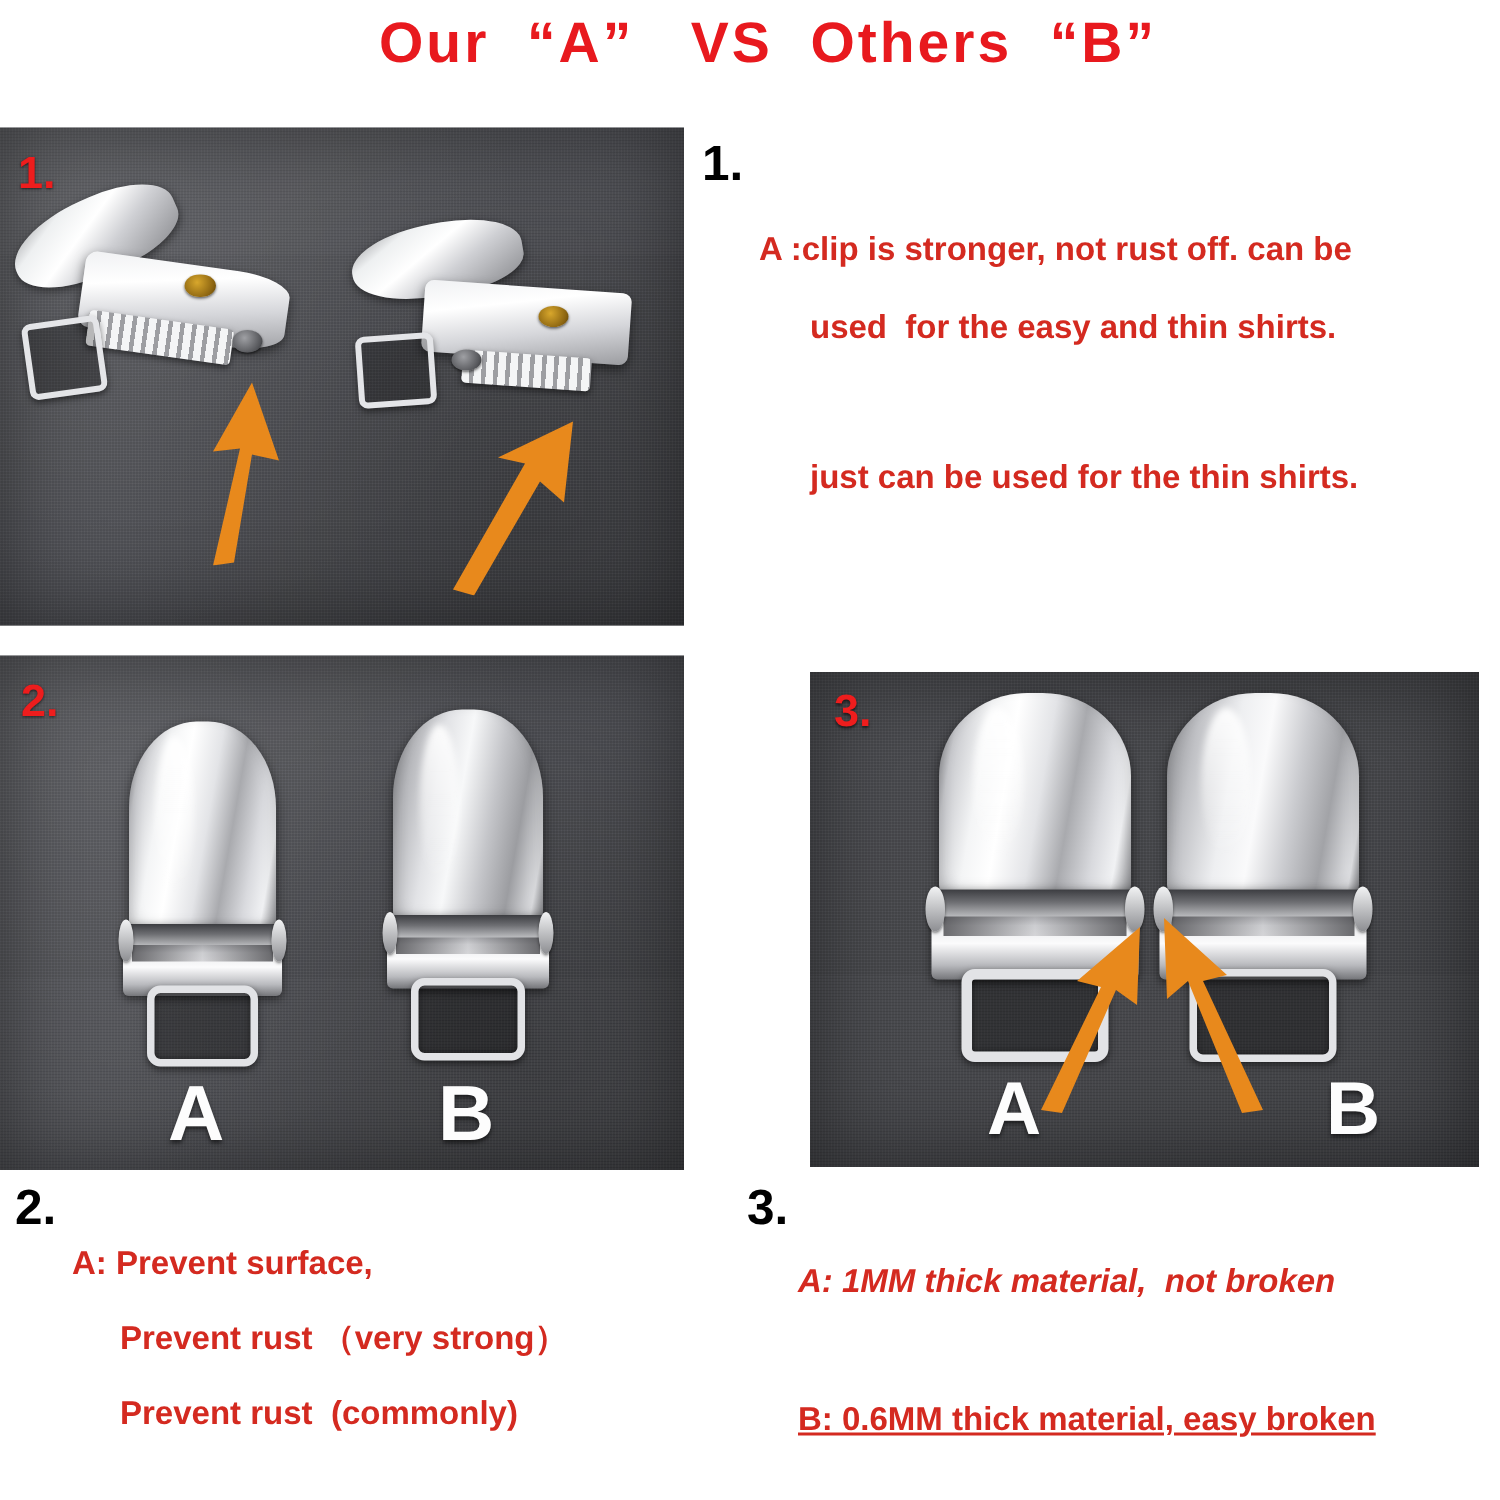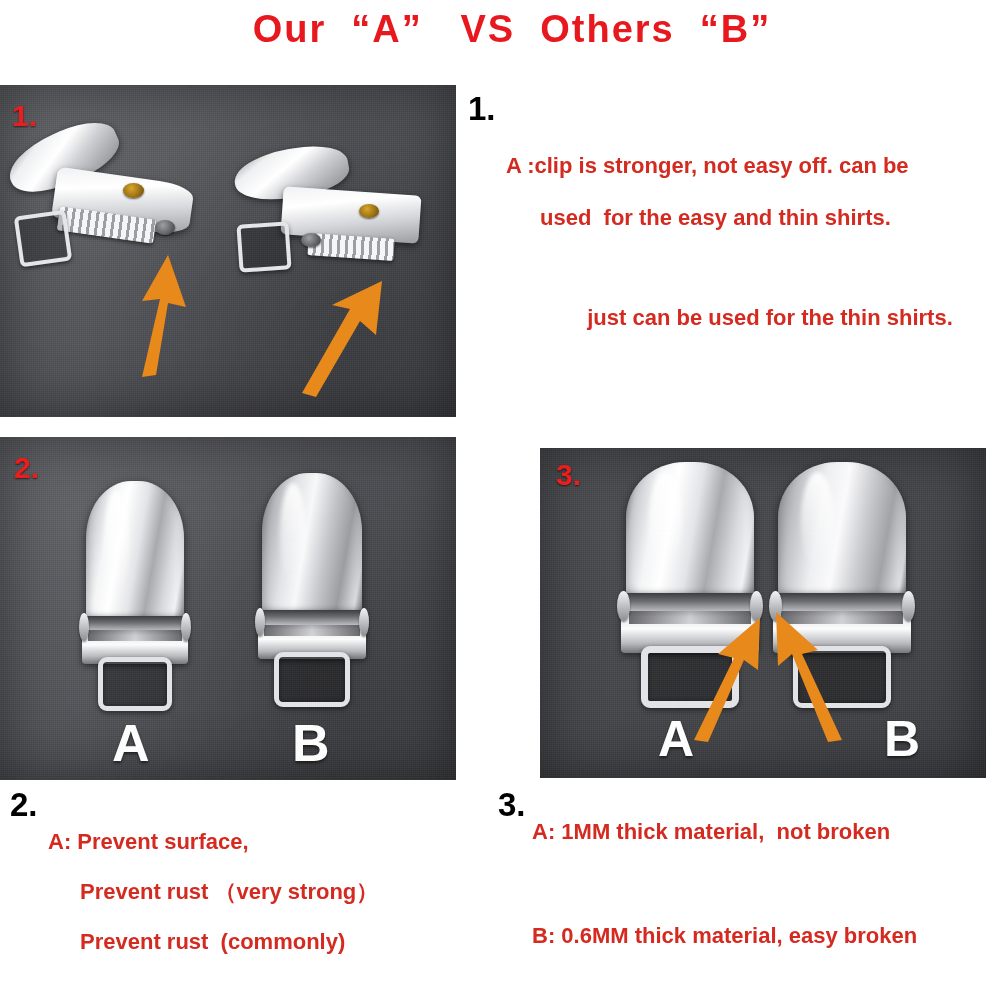--- a/index.html
+++ b/index.html
@@ -281,31 +281,31 @@
   </svg>
 
   <div class="pnum" style="left:16px; top:10px;">3.</div>
   <div class="ablabel" style="left:118px; top:266px; font-size:50px;">A</div>
   <div class="ablabel" style="left:344px; top:266px; font-size:50px;">B</div>
   <div class="vignette"></div>
 </div>
 
 <div class="block" id="block1" style="left:468px; top:92px; width:532px;">
   <div class="bignum">1.</div>
-  <div class="line" style="margin-left:38px; margin-top:30px;">A :clip is stronger, not easy off. can be</div>
+  <div class="line" style="margin-left:38px; margin-top:30px;">A :clip is stronger, not rust off. can be</div>
   <div class="line" style="margin-left:72px; margin-top:30px;">used  for the easy and thin shirts.</div>
   <div class="line" style="margin-left:38px; margin-top:26px; height:22px;"></div>
-  <div class="line" style="margin-left:72px; margin-top:30px;text-align:center;">just can be used for the thin shirts.</div>
+  <div class="line" style="margin-left:72px; margin-top:30px;">just can be used for the thin shirts.</div>
 </div>
 
 <div class="block" id="block2" style="left:10px; top:788px; width:460px;">
   <div class="bignum">2.</div>
   <div class="line" style="margin-left:38px; margin-top:10px;">A: Prevent surface,</div>
   <div class="line" style="margin-left:70px; margin-top:28px;">Prevent rust （very strong）</div>
   <div class="line" style="margin-left:70px; margin-top:28px;">Prevent rust  (commonly)</div>
 </div>
 
 <div class="block" id="block3" style="left:498px; top:788px; width:502px;">
   <div class="bignum">3.</div>
-  <div class="line" style="margin-left:34px; ">A: 1MM thick material,  not broken</div>
+  <div class="line" style="margin-left:34px; margin-top:22px;font-style:italic;">A: 1MM thick material,  not broken</div>
   <div class="line" style="margin-left:34px; margin-top:26px; height:22px;"></div>
-  <div class="line" style="margin-left:34px; margin-top:34px;">B: 0.6MM thick material, easy broken</div>
+  <div class="line" style="margin-left:34px; margin-top:22px;text-decoration:underline;">B: 0.6MM thick material, easy broken</div>
 </div>
 
 </body></html>

